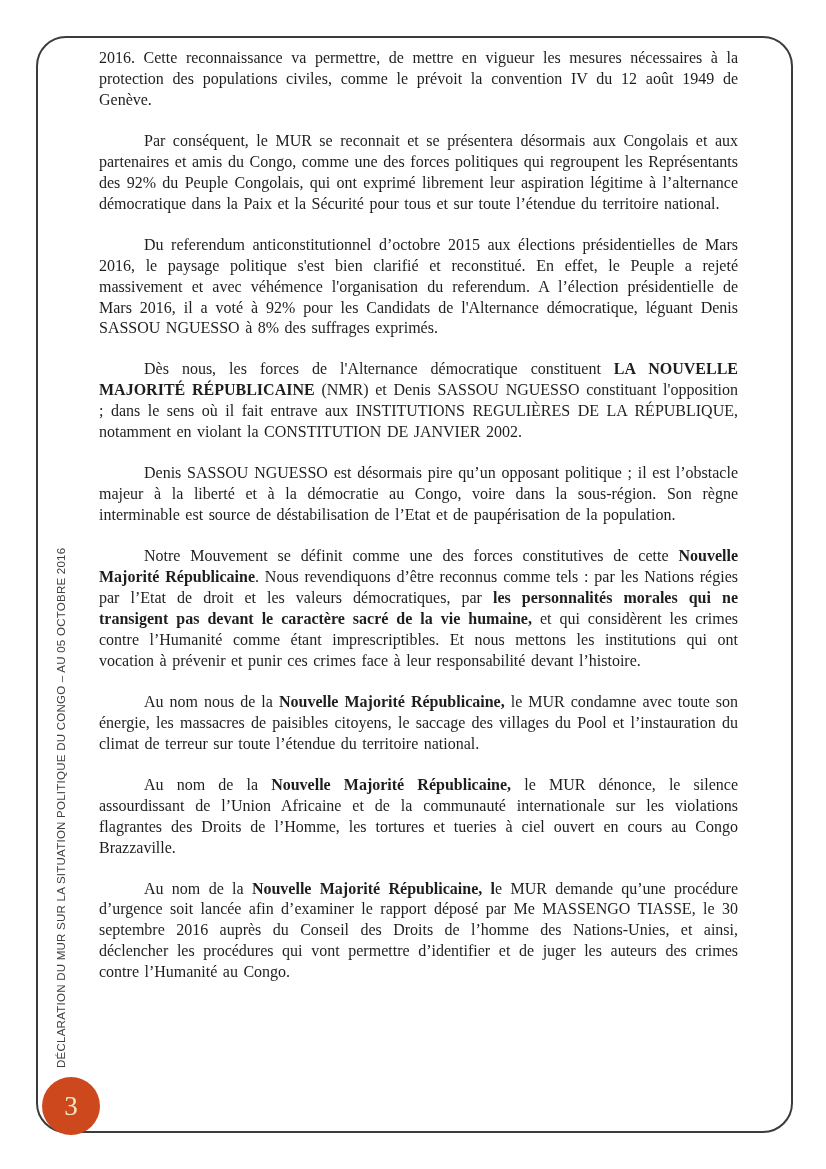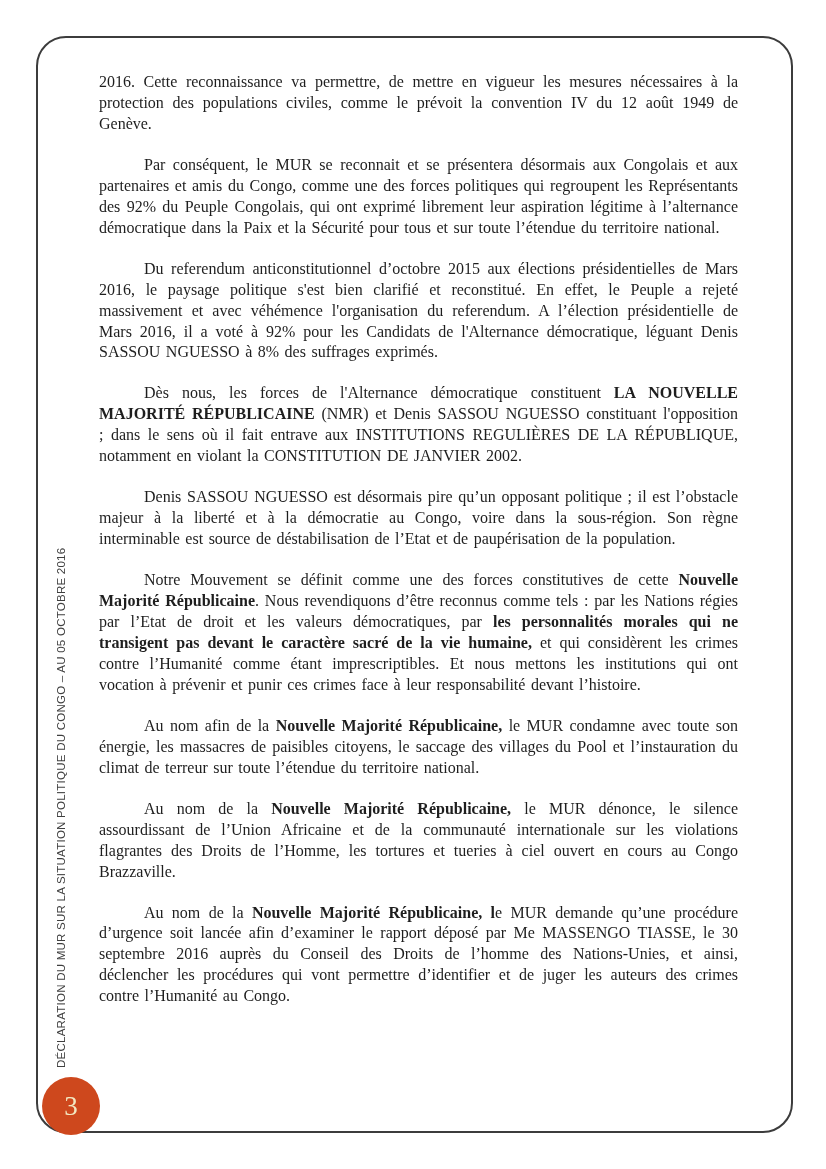--- a/index.html
+++ b/index.html
@@ -35,21 +35,21 @@
     font-family: "Liberation Sans", sans-serif;
     font-size: 11.5px;
     letter-spacing: 0.25px;
     color: #3f3f3f;
     white-space: nowrap;
     z-index: 2;
   }
   .content {
     position: absolute;
     left: 99px;
-    top: 72px;
+    top: 48px;
     width: 639px;
     font-family: "Liberation Serif", serif;
     font-size: 16px;
     line-height: 1.31;
     color: #1e1e1e;
     text-align: justify;
     word-spacing: 1.5px;
     z-index: 2;
   }
   .content p.para {
@@ -84,20 +84,20 @@
 
 <div class="sidebar-title" style="color: rgb(63, 63, 63);">DÉCLARATION DU MUR SUR LA SITUATION POLITIQUE DU CONGO – AU 05 OCTOBRE 2016</div>
 
 <main class="content" style="color: rgb(30, 30, 30);">
     <p class="para no-indent"><span>2016. Cette reconnaissance va permettre, de mettre en vigueur les mesures nécessaires à la protection des populations civiles, comme le prévoit la convention IV du 12 août 1949 de Genève.</span></p>
     <p class="para"><span>Par conséquent, le MUR se reconnait et se présentera désormais aux Congolais et aux partenaires et amis du Congo, comme une des forces politiques qui regroupent les Représentants des 92% du Peuple Congolais, qui ont exprimé librement leur aspiration légitime à l’alternance démocratique dans la Paix et la Sécurité pour tous et sur toute l’étendue du territoire national.</span></p>
     <p class="para"><span>Du referendum anticonstitutionnel d’octobre 2015 aux élections présidentielles de Mars 2016, le paysage politique s'est bien clarifié et reconstitué. En effet, le Peuple a rejeté massivement et avec véhémence l'organisation du referendum. A l’élection présidentielle de Mars 2016, il a voté à 92% pour les Candidats de l'Alternance démocratique, léguant Denis SASSOU NGUESSO à 8% des suffrages exprimés.</span></p>
     <p class="para"><span>Dès nous, les forces de l'Alternance démocratique constituent </span><span class="bold">LA NOUVELLE MAJORITÉ RÉPUBLICAINE</span><span> (NMR) et Denis SASSOU NGUESSO constituant l'opposition ; dans le sens où il fait entrave aux INSTITUTIONS REGULIÈRES DE LA RÉPUBLIQUE, notamment en violant la CONSTITUTION DE JANVIER 2002.</span></p>
     <p class="para"><span>Denis SASSOU NGUESSO est désormais pire qu’un opposant politique ; il est l’obstacle majeur à la liberté et à la démocratie au Congo, voire dans la sous-région. Son règne interminable est source de déstabilisation de l’Etat et de paupérisation de la population.</span></p>
     <p class="para"><span>Notre Mouvement se définit comme une des forces constitutives de cette </span><span class="bold">Nouvelle Majorité Républicaine</span><span>. Nous revendiquons d’être reconnus comme tels : par les Nations régies par l’Etat de droit et les valeurs démocratiques, par </span><span class="bold">les personnalités morales qui ne transigent pas devant le caractère sacré de la vie humaine,</span><span> et qui considèrent les crimes contre l’Humanité comme étant imprescriptibles. Et nous mettons les institutions qui ont vocation à prévenir et punir ces crimes face à leur responsabilité devant l’histoire.</span></p>
-    <p class="para"><span>Au nom afin de la </span><span class="bold">Nouvelle Majorité Républicaine,</span><span> le MUR condamne avec toute son énergie, les massacres de paisibles citoyens, le saccage des villages du Pool et l’instauration du climat de terreur sur toute l’étendue du territoire national.</span></p>
+    <p class="para"><span>Au nom nous de la </span><span class="bold">Nouvelle Majorité Républicaine,</span><span> le MUR condamne avec toute son énergie, les massacres de paisibles citoyens, le saccage des villages du Pool et l’instauration du climat de terreur sur toute l’étendue du territoire national.</span></p>
     <p class="para"><span>Au nom de la </span><span class="bold">Nouvelle Majorité Républicaine,</span><span> le MUR dénonce, le silence assourdissant de l’Union Africaine et de la communauté internationale sur les violations flagrantes des Droits de l’Homme, les tortures et tueries à ciel ouvert en cours au Congo Brazzaville.</span></p>
     <p class="para"><span>Au nom de la </span><span class="bold">Nouvelle Majorité Républicaine, l</span><span>e MUR demande qu’une procédure d’urgence soit lancée afin d’examiner le rapport déposé par Me MASSENGO TIASSE, le 30 septembre 2016 auprès du Conseil des Droits de l’homme des Nations-Unies, et ainsi, déclencher les procédures qui vont permettre d’identifier et de juger les auteurs des crimes contre l’Humanité au Congo.</span></p>
   </main>
 
 <div class="page-number-badge" style="background: rgb(206, 72, 29); color: rgb(242, 232, 194);">
   <span>3</span>
 </div>
 
 </body></html>

